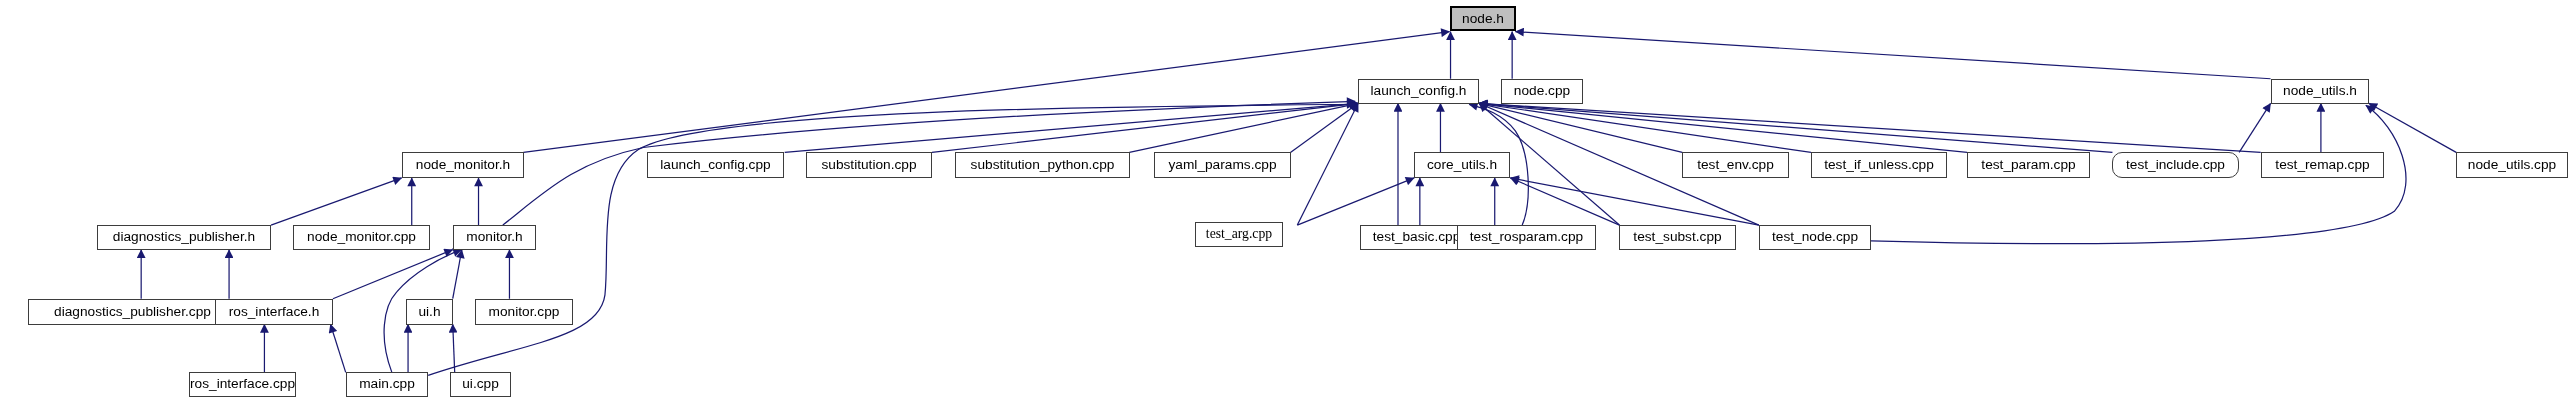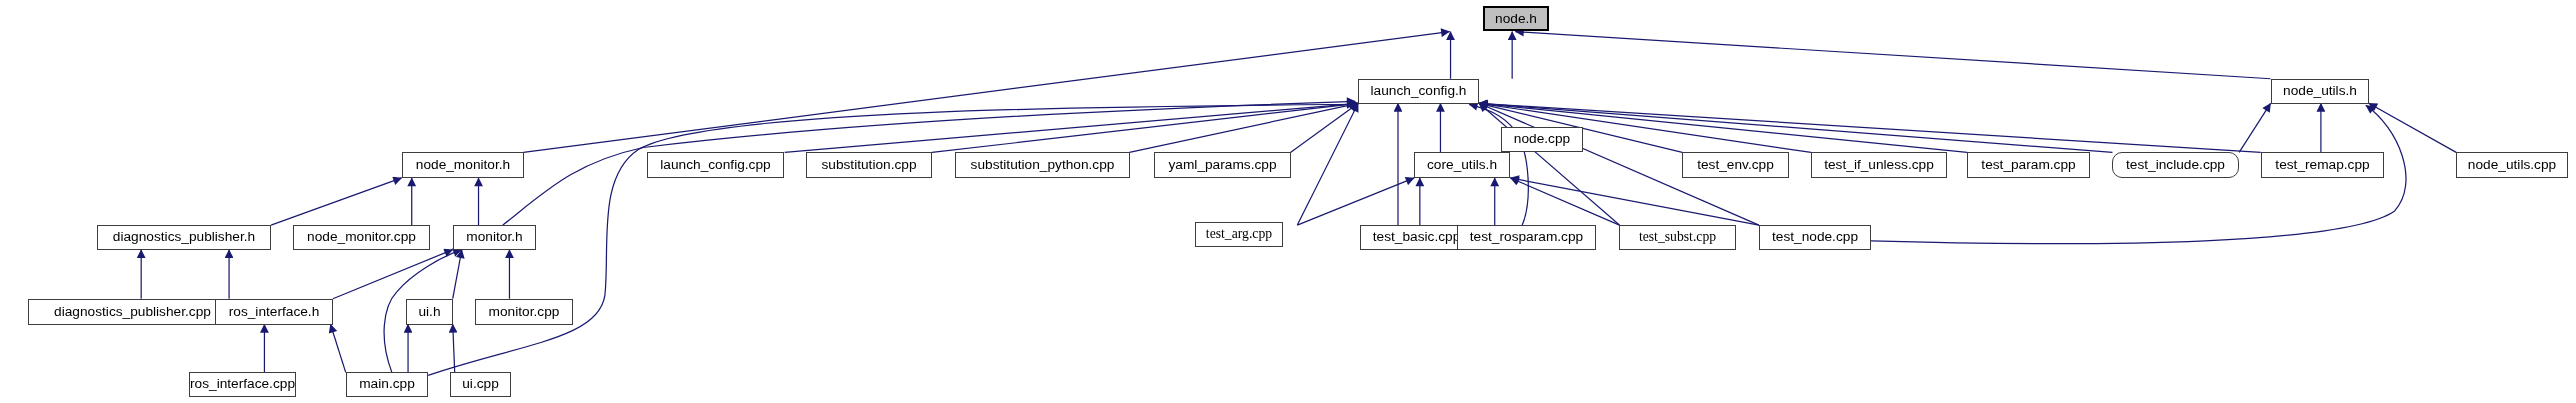--- a/index.html
+++ b/index.html
@@ -27,21 +27,20 @@
     justify-content: center;
     font-size: 13.7px;
     line-height: 1;
     white-space: nowrap;
     z-index: 2;
     cursor: pointer;
   }
   .graph-node.highlighted {
     background: #bfbfbf;
     border: 2px solid #000000;
-    margin-left: 33px;
   }
   .edge-path {
     fill: none;
     stroke-width: 1.25px;
   }
 </style>
 </head>
 <body>
 
 <div id="canvas" style="background: rgb(255, 255, 255);">
@@ -97,21 +96,21 @@
         <path d="M 415.5 379 L 415.5 330" class="edge-path" stroke="#191970" marker-end="url(#arrow)"></path>
       </g>
   </svg>
 
 <div class="graph-node highlighted" style="left: 1450px; top: 5.9px; width: 66px; height: 25.5px;">
       <span>node.h</span>
     </div>
     <div class="graph-node" style="left: 1358px; top: 79px; width: 121px; height: 24.6px; align-items: center;">
       <span>launch_config.h</span>
     </div>
-    <div class="graph-node" style="left: 1501px; top: 79px; width: 82px; height: 24.6px; margin-top: 48px;">
+    <div class="graph-node" style="left: 1501px; top: 79px; width: 82px; height: 24.6px;">
       <span>node.cpp</span>
     </div>
     <div class="graph-node" style="left: 2271px; top: 79px; width: 98px; height: 24.6px;">
       <span>node_utils.h</span>
     </div>
     <div class="graph-node" style="left: 402px; top: 152px; width: 122px; height: 25.5px;">
       <span>node_monitor.h</span>
     </div>
     <div class="graph-node" style="left: 647px; top: 152px; width: 137px; height: 25.5px;">
       <span>launch_config.cpp</span>
@@ -157,21 +156,21 @@
     </div>
     <div class="graph-node" style="left: 1195px; top: 222px; width: 88px; height: 24.6px; font-family: Liberation Serif, serif;">
       <span>test_arg.cpp</span>
     </div>
     <div class="graph-node" style="left: 1321px; top: 225px; width: 113px; height: 24.6px; margin-left: 39px;">
       <span>test_basic.cpp</span>
     </div>
     <div class="graph-node" style="left: 1457px; top: 225px; width: 139px; height: 24.6px;">
       <span>test_rosparam.cpp</span>
     </div>
-    <div class="graph-node" style="left: 1619px; top: 225px; width: 117px; height: 24.6px; font-family: Liberation Serif, serif;">
+    <div class="graph-node" style="left: 1619px; top: 225px; width: 117px; height: 24.6px;">
       <span>test_subst.cpp</span>
     </div>
     <div class="graph-node" style="left: 1759px; top: 225px; width: 112px; height: 24.6px;">
       <span>test_node.cpp</span>
     </div>
     <div class="graph-node" style="left: 0; top: 299px; width: 209px; height: 25.5px; margin-left: 28px;">
       <span>diagnostics_publisher.cpp</span>
     </div>
     <div class="graph-node" style="left: 215px; top: 299px; width: 118px; height: 25.5px;">
       <span>ros_interface.h</span>

